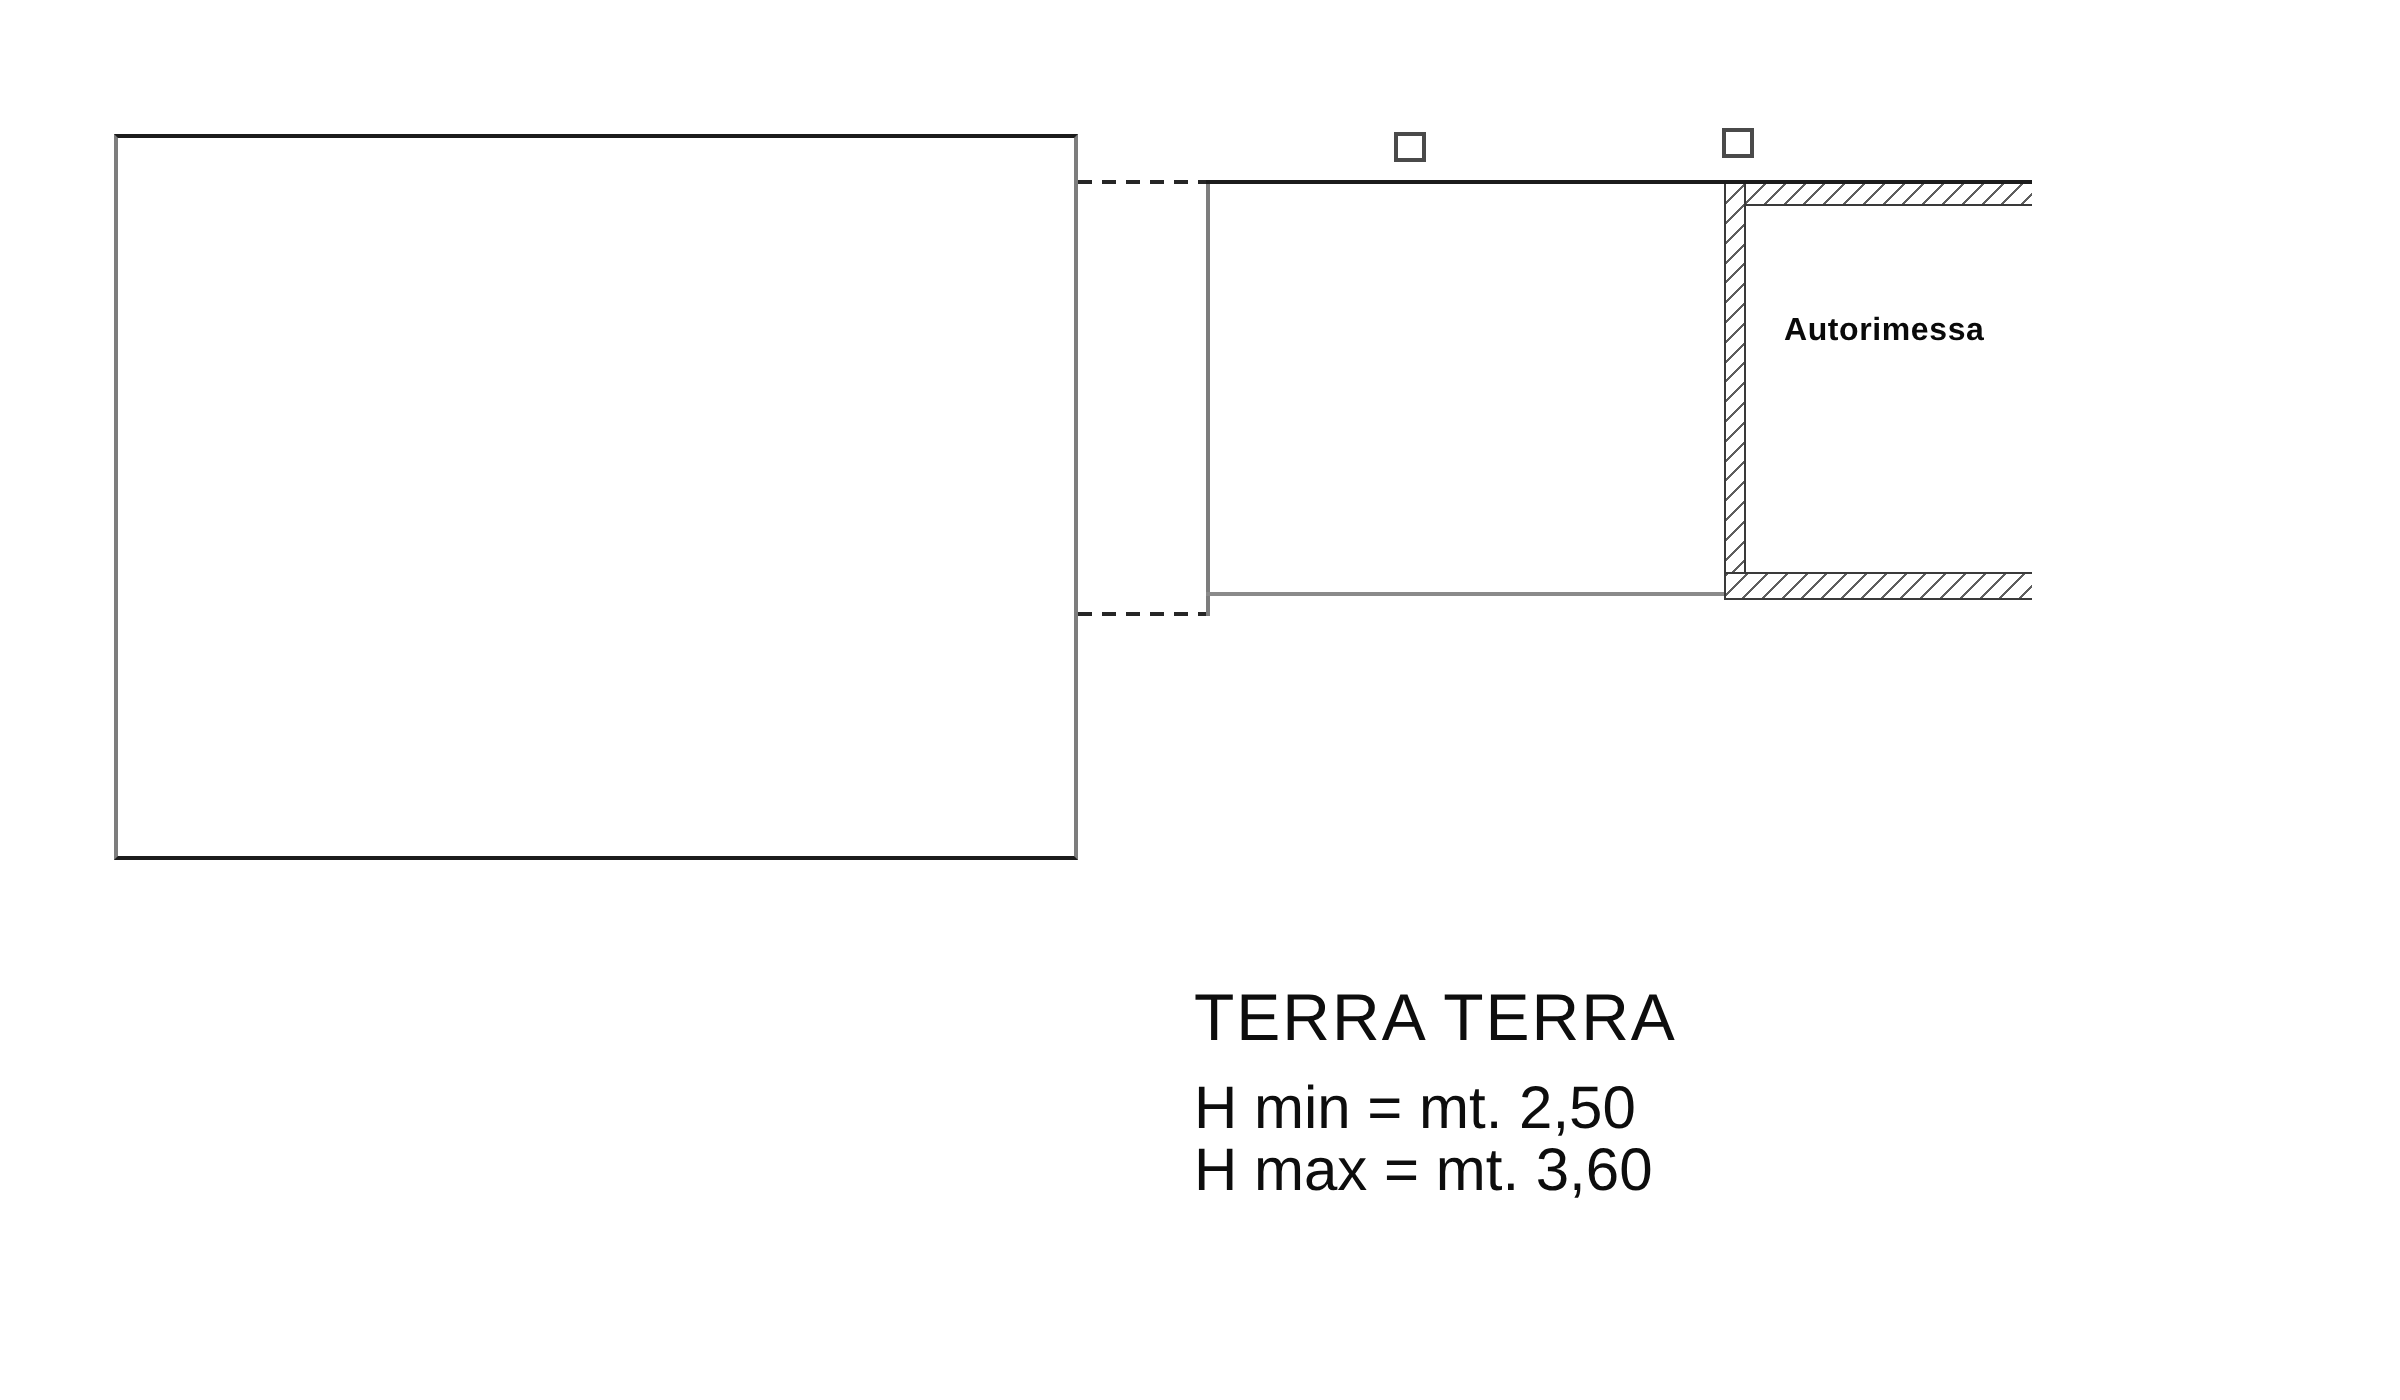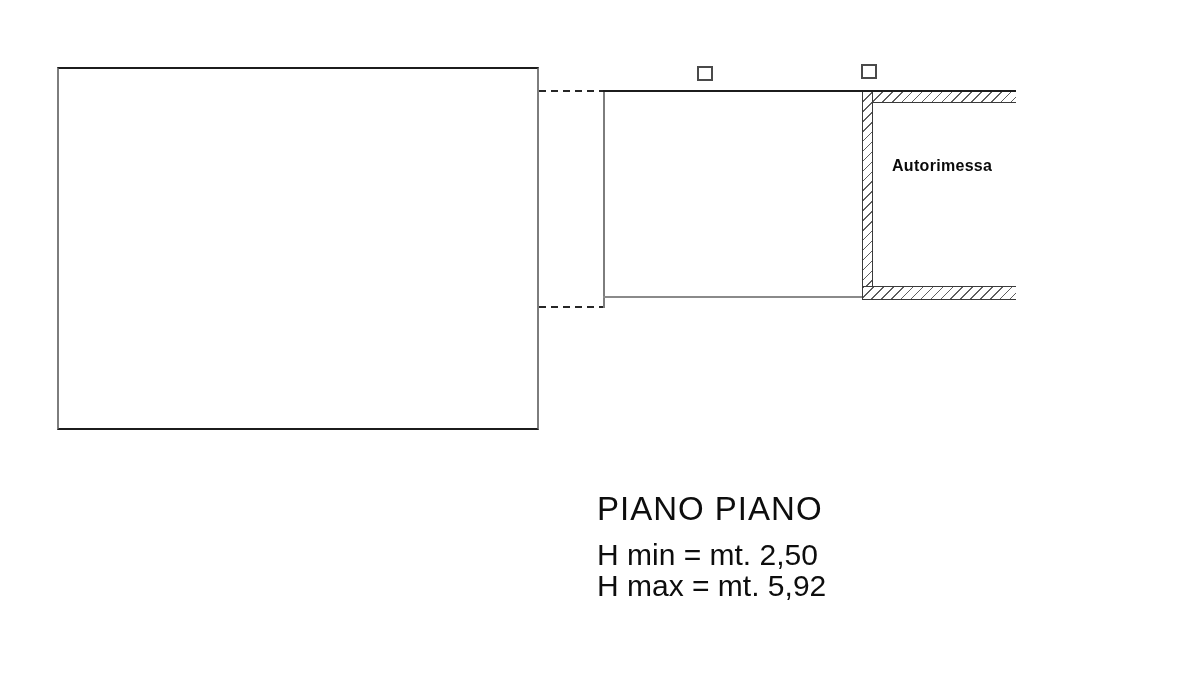--- a/index.html
+++ b/index.html
@@ -118,17 +118,17 @@
   <div class="abs door-line-gray"></div>
   <div class="abs hatch jamb jamb-top"></div>
   <div class="abs hatch jamb jamb-bottom"></div>
   <div class="abs door-axis"></div>
 
   <div class="abs col-marker col-1"></div>
   <div class="abs col-marker col-2"></div>
   <div class="abs col-marker col-3"></div>
 
   <div class="abs room-label">Autorimessa</div>
-  <div class="abs floor-title">PIANO PIANO</div>
+  <div class="abs floor-title">TERRA TERRA</div>
   <div class="abs h-line h-min">H min = mt. 2,50</div>
-  <div class="abs h-line h-max">H max = mt. 5,92</div>
+  <div class="abs h-line h-max">H max = mt. 3,60</div>
 
 </div>
 
 </body></html>

